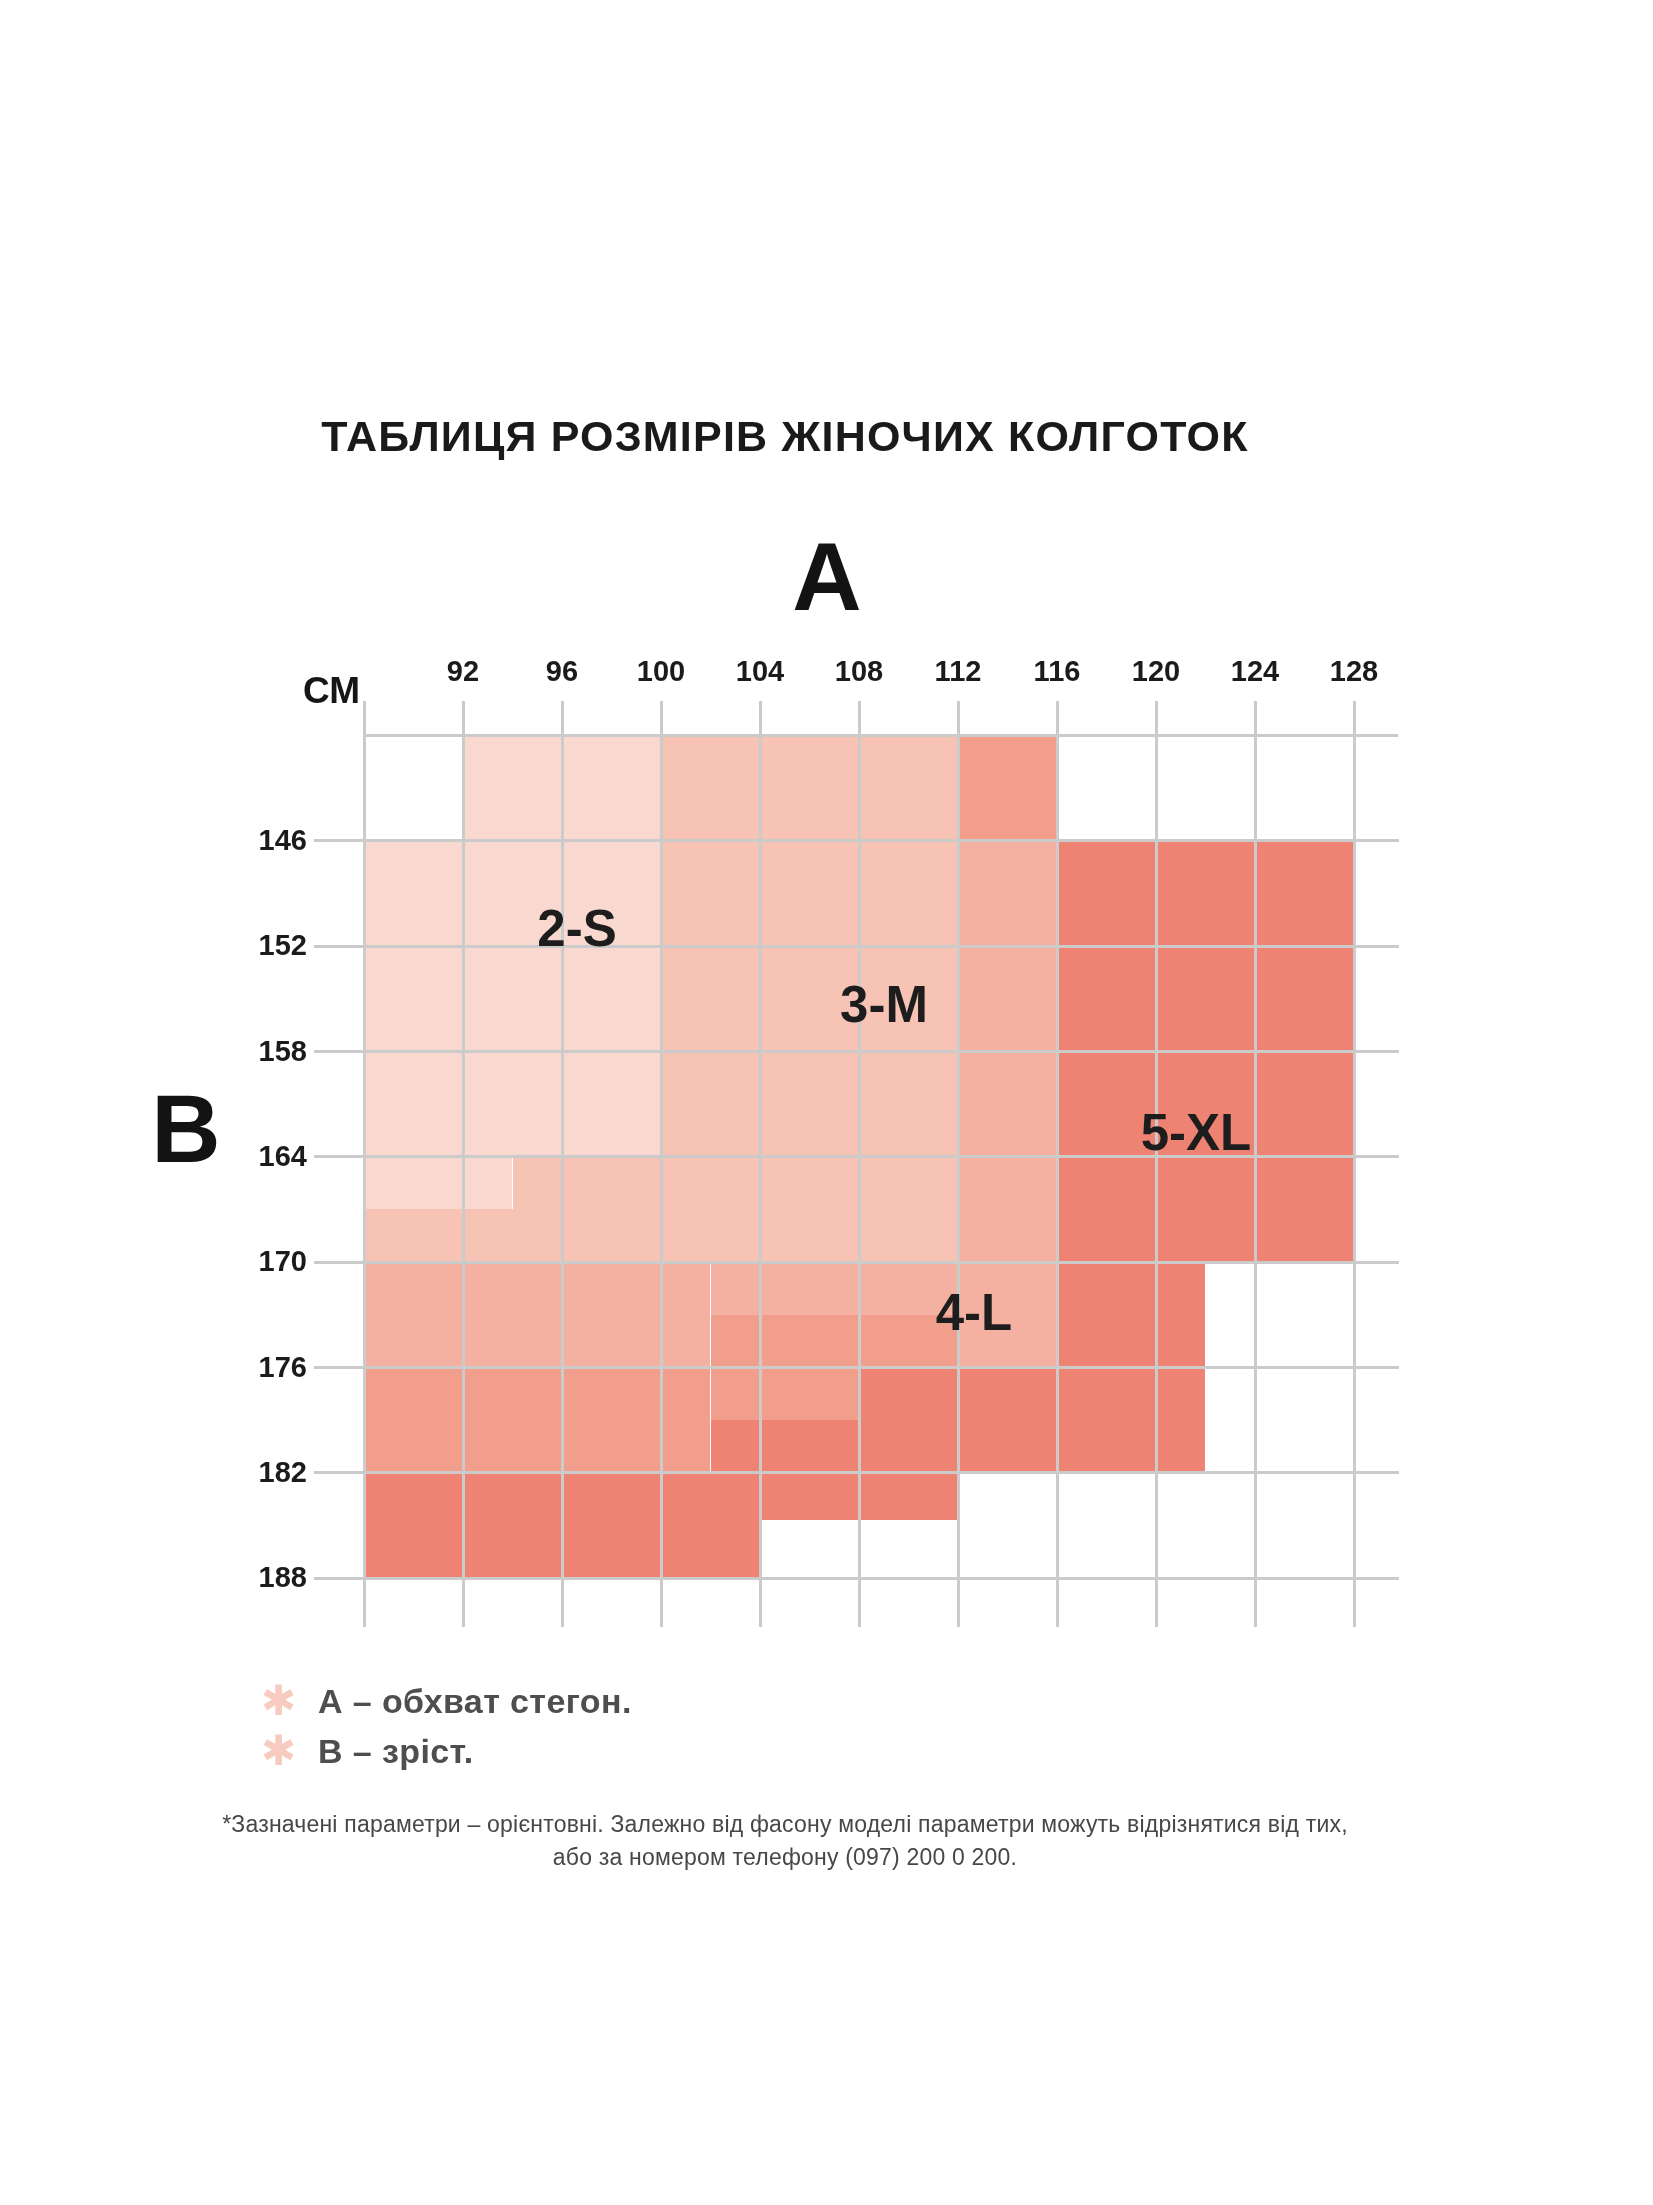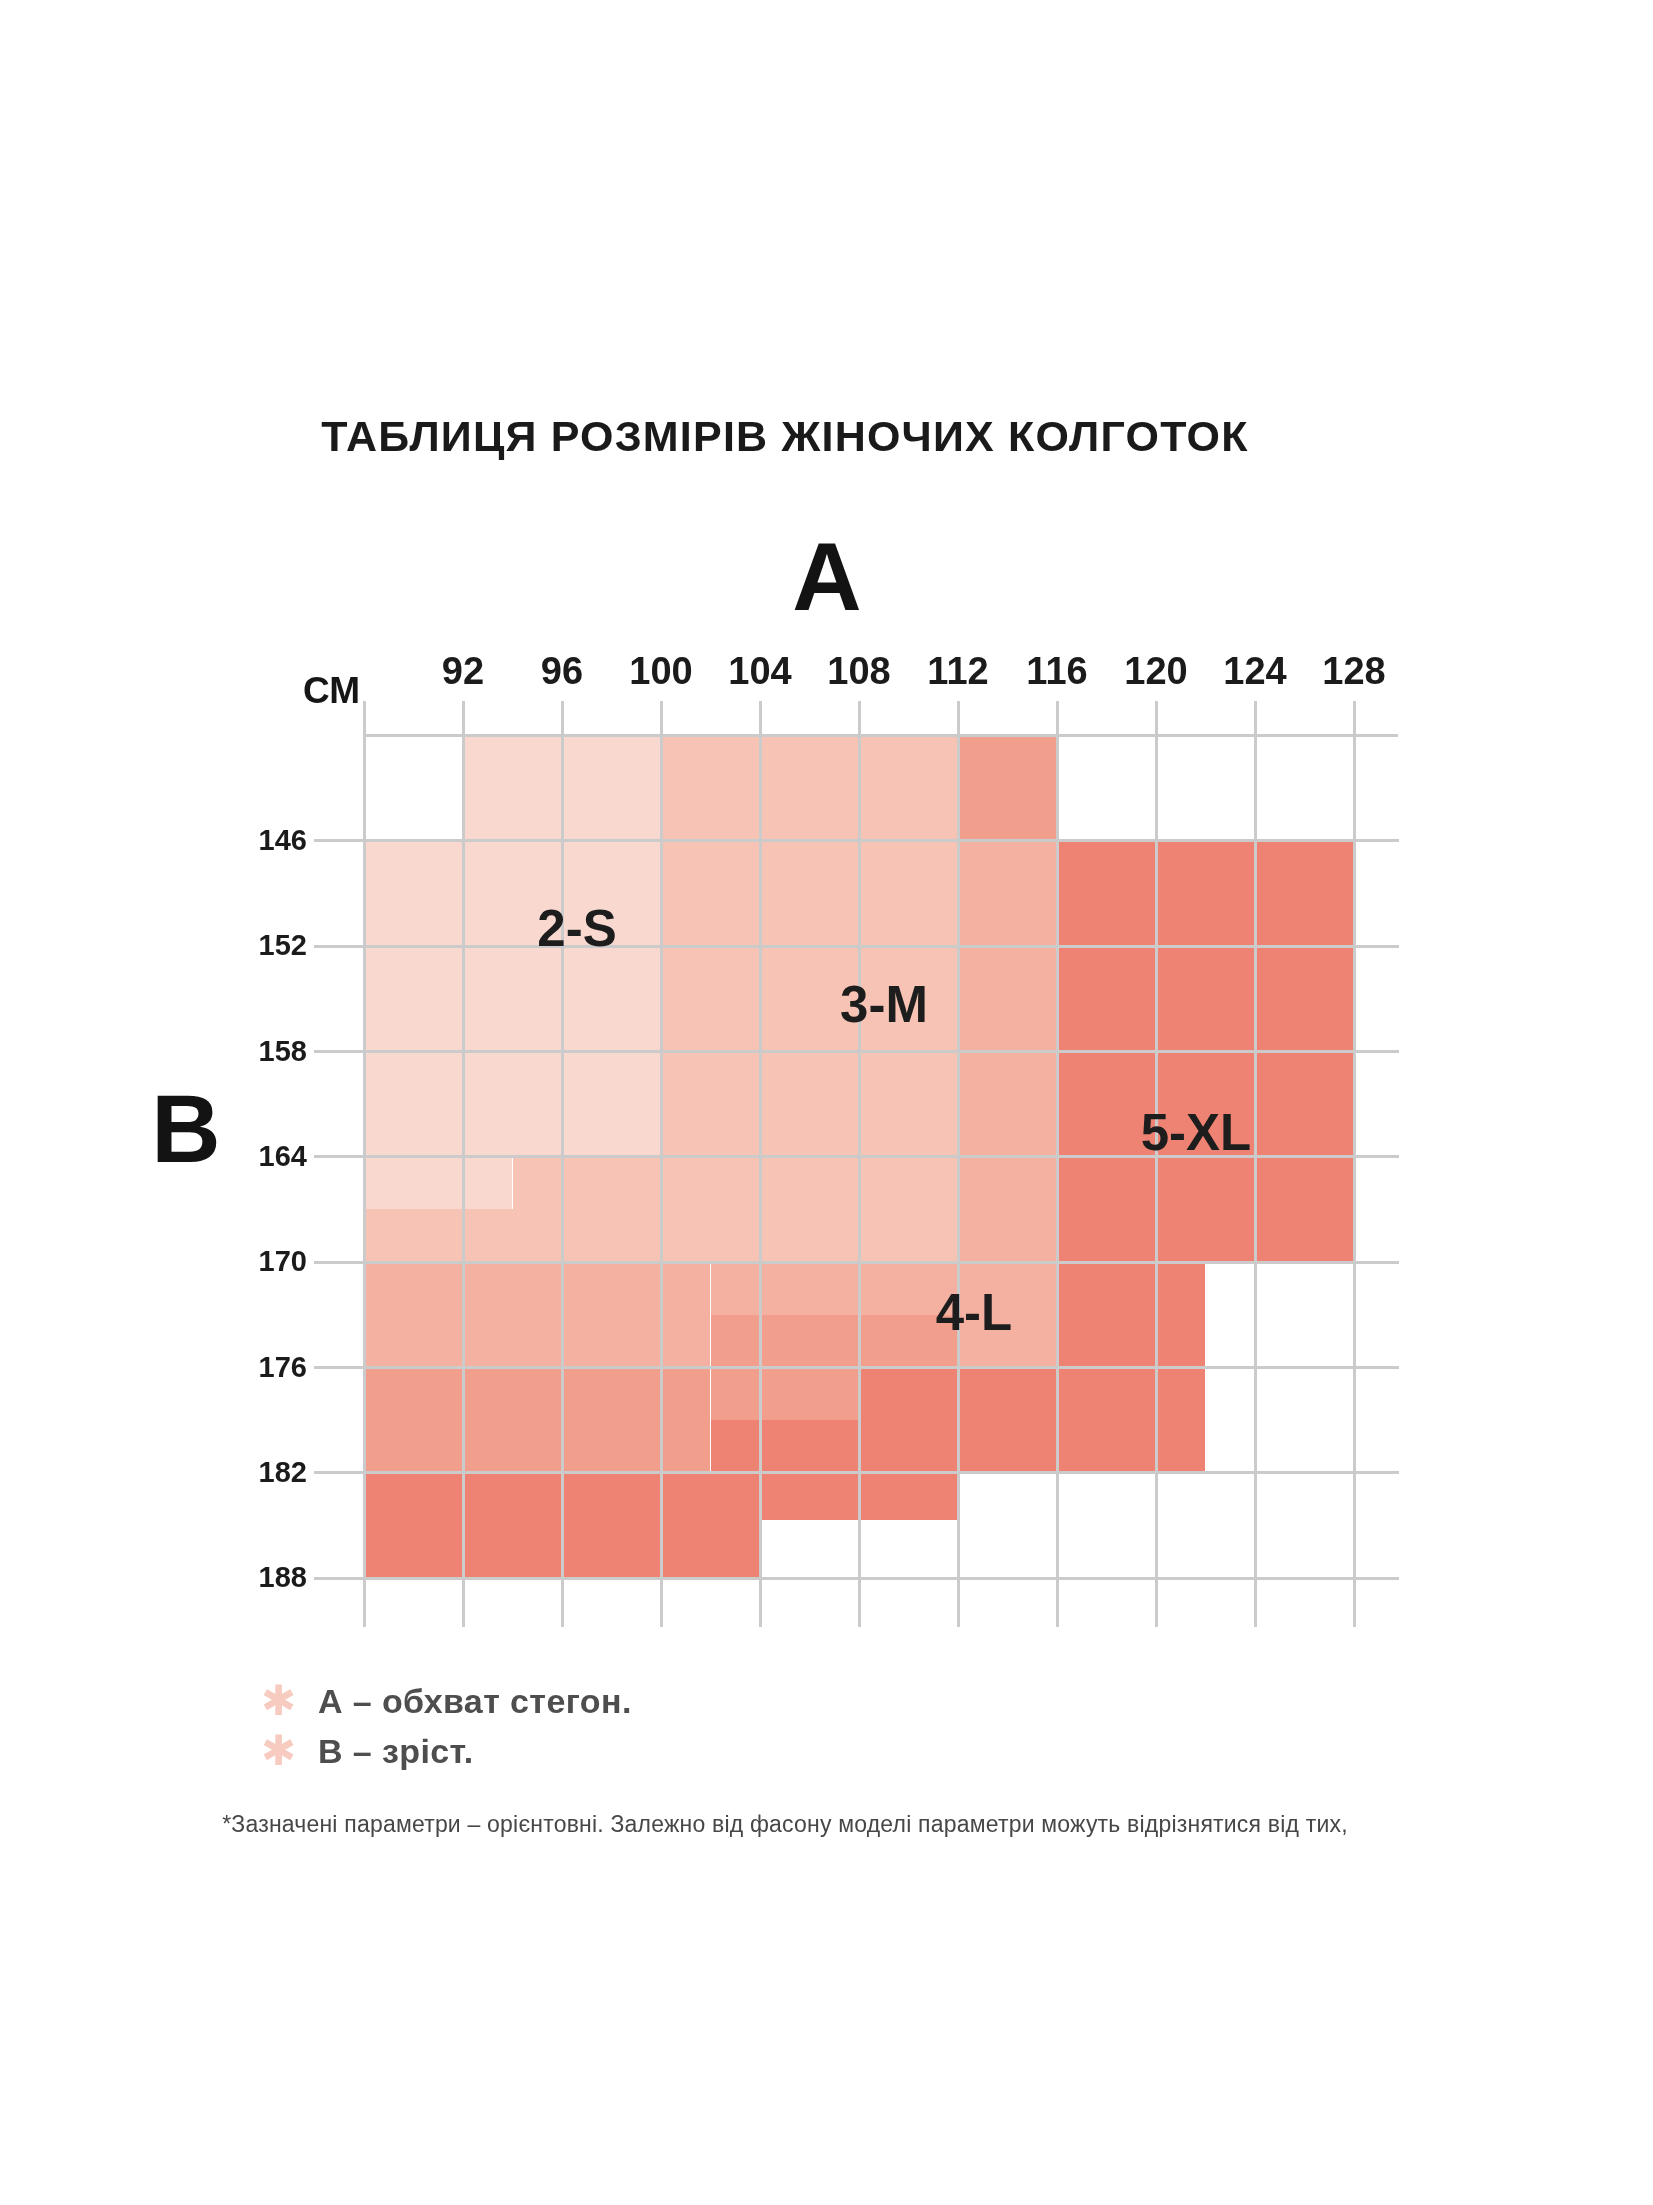--- a/index.html
+++ b/index.html
@@ -21,21 +21,21 @@
     transform:translate(-50%,-50%);
     font-size:96px;font-weight:700;color:#131313;line-height:1;
   }
   #cm-label{
     left:197px;top:668px;width:163px;height:46px;line-height:46px;
     text-align:right;font-size:37px;font-weight:700;color:#161616;
   }
   .x-tick{
     transform:translateX(-50%);
     top:652px;height:39px;line-height:39px;
-    font-size:38px;font-weight:700;color:#1b1b1b;text-align:center;
+    font-size:29px;font-weight:700;color:#1b1b1b;text-align:center;
   }
   .y-tick{
     left:160px;width:147px;height:39px;line-height:39px;
     text-align:right;font-size:29px;font-weight:700;color:#1b1b1b;
   }
   .size-label{
     transform:translate(-50%,-50%);
     font-size:51px;font-weight:700;color:#1d1d1d;line-height:1;white-space:nowrap;
   }
   .legend-row{
@@ -141,16 +141,17 @@
       <span class="legend-text">А – обхват стегон.</span>
     </div>
     <div class="legend-row">
       <span class="asterisk-icon">✱</span>
       <span class="legend-text">В – зріст.</span>
     </div>
   </div>
 
   <div id="footnote" class="abs">
     <div>*Зазначені параметри – орієнтовні. Залежно від фасону моделі параметри можуть відрізнятися від тих,</div>
+    <div>або за номером телефону (097) 200 0 200.</div>
   </div>
 
 </div>
 
 
 </body></html>

